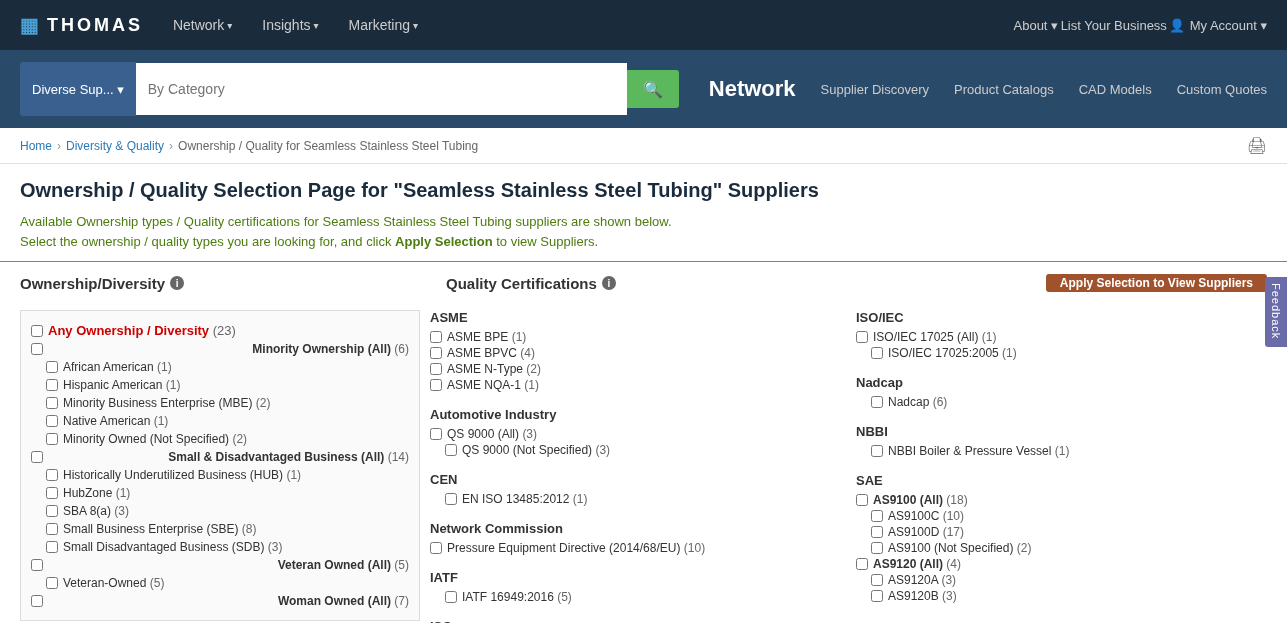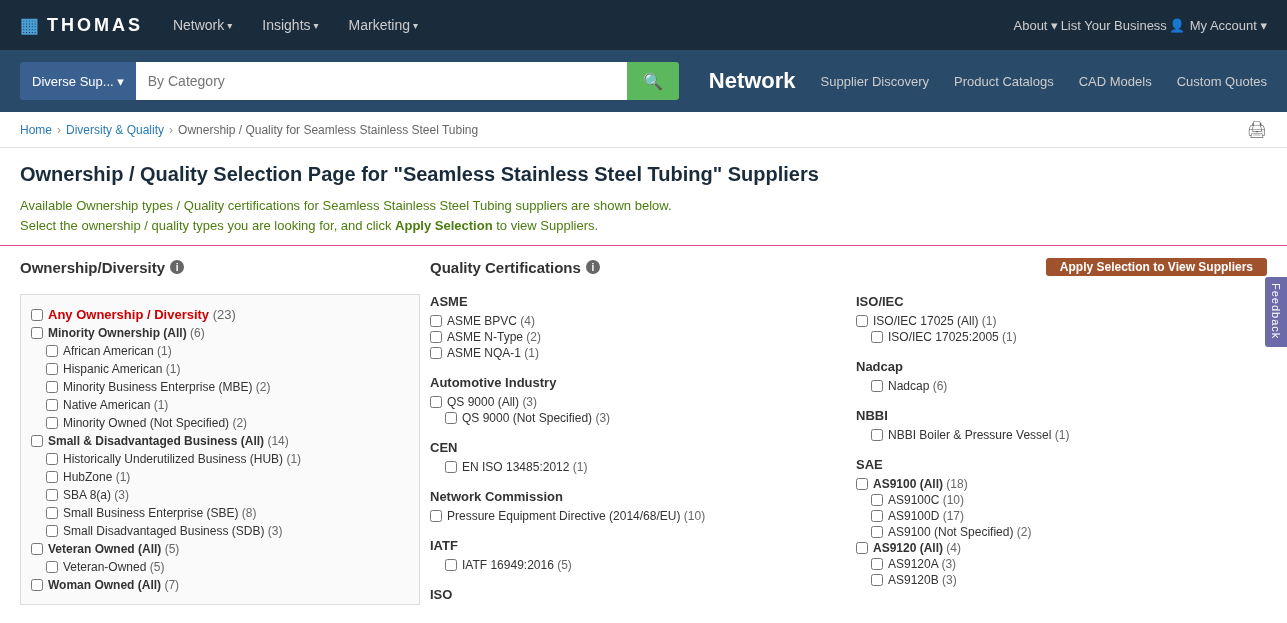--- a/index.html
+++ b/index.html
@@ -38,34 +38,34 @@
       align-items: center;
       gap: 0;
     }
     .search-dropdown {
       background: #3a6090;
       color: white;
       border: none;
       padding: 8px 12px;
       font-size: 13px;
       cursor: pointer;
-      height: 38px;
+      height: 54px;
       border-radius: 3px 0 0 3px;
       display: flex;
       align-items: center;
       gap: 5px;
       white-space: nowrap;
     }
     .search-input-wrapper {
       flex: 1;
       max-width: 500px;
     }
     .search-input {
       width: 100%;
-      height: 38px;
+      height: 52px;
       border: none;
       padding: 4px 12px;
       font-size: 14px;
       outline: none;
     }
     .search-btn {
       background: #5cb85c;
       border: none;
       color: white;
       padding: 0 16px;
@@ -152,21 +152,21 @@
       background: #fafafa;
       padding: 10px;
       max-height: 420px;
       overflow-y: auto;
     }
 
     .checkbox-item { display: flex; align-items: center; gap: 5px; padding: 2px 0; font-size: 12px; }
     .checkbox-item input[type="checkbox"] { width: 12px; height: 12px; flex-shrink: 0; cursor: pointer; }
     .checkbox-item label { cursor: pointer; }
     .checkbox-any { color: #cc0000; font-weight: bold; font-size: 13px; }
-    .checkbox-group { padding-left: 0; }
+    .checkbox-group { padding-left: 0; justify-content: space-between; }
     .checkbox-sub { padding-left: 15px; }
     .count { color: #666; font-weight: normal; }
     .quality-sub-col { flex: 1; }
     .cert-group { margin-bottom: 14px; }
     .cert-group-title { font-weight: bold; font-size: 13px; color: #333; margin-bottom: 4px; }
     .cert-item { display: flex; align-items: center; gap: 5px; font-size: 12px; padding: 1px 0; }
     .cert-item input[type="checkbox"] { width: 12px; height: 12px; cursor: pointer; }
     .cert-sub { padding-left: 15px; }
 
     .feedback-btn {
@@ -269,21 +269,21 @@
     <span>Available Ownership types / Quality certifications for Seamless Stainless Steel Tubing suppliers are shown below.</span><br>
     <span>Select the ownership / quality types you are looking for, and click</span>
     <strong>Apply Selection</strong>
     <span>to view Suppliers.</span>
   </div>
 </div>
 
 <div class="main-content">
 
   <div style="display:flex; align-items:center; justify-content:space-between; padding: 12px 0 8px;">
-    <div style="display:flex; gap:20px; align-items:center;">
+    <div style="display:flex; gap:36px; align-items:center;">
       <div style="display:flex; align-items:center; gap:5px; font-weight:bold; font-size:15px; width:390px;">
         <span>Ownership/Diversity</span>
         <span class="info-icon">i</span>
       </div>
       <div style="display:flex; align-items:center; gap:5px; font-weight:bold; font-size:15px;">
         <span>Quality Certifications</span>
         <span class="info-icon">i</span>
       </div>
     </div>
     <button class="apply-btn">Apply Selection to View Suppliers</button>
@@ -367,20 +367,24 @@
     </div>
 
     <div class="right-panel">
 
       <div class="quality-sub-col">
 
         <div class="cert-group">
           <div class="cert-group-title">ASME</div>
           <div class="cert-item">
             <input type="checkbox" style="">
+            <label>ASME BPE <span class="count">(1)</span></label>
+          </div>
+          <div class="cert-item">
+            <input type="checkbox" style="">
             <label>ASME BPVC <span class="count">(4)</span></label>
           </div>
           <div class="cert-item">
             <input type="checkbox" style="">
             <label>ASME N-Type <span class="count">(2)</span></label>
           </div>
           <div class="cert-item">
             <input type="checkbox" style="">
             <label>ASME NQA-1 <span class="count">(1)</span></label>
           </div>

